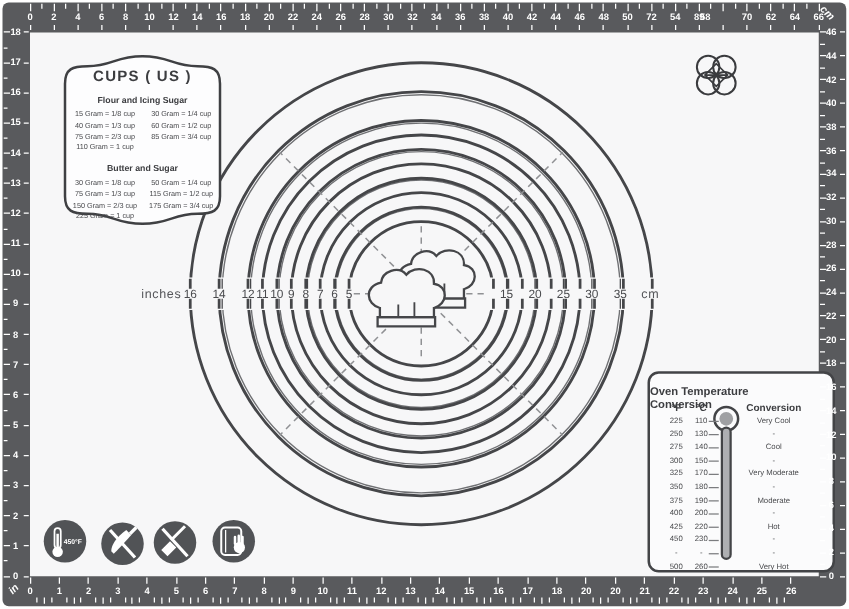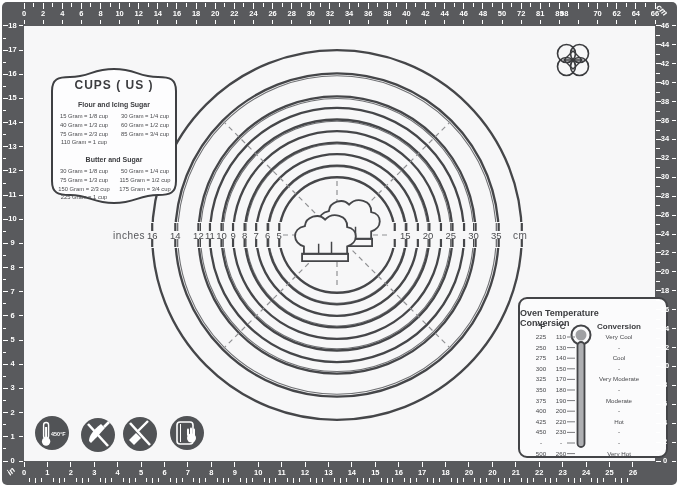--- a/index.html
+++ b/index.html
@@ -3,21 +3,21 @@
 <meta charset="utf-8">
 <style>
   html,body{margin:0;padding:0;background:#ffffff;}
   #page{position:relative;width:679px;height:487px;background:#ffffff;overflow:hidden;
         font-family:"Liberation Sans",sans-serif;}
   #frame{position:absolute;left:2px;top:2px;right:2px;bottom:2px;background:#595a5d;border-radius:5px;}
   #surface{position:absolute;left:24px;top:26px;width:631px;height:435px;background:#f7f7f8;}
   #matSvg{position:absolute;left:0;top:0;}
   .corner{position:absolute;color:#ffffff;font-size:8.5px;font-style:italic;font-weight:700;z-index:7;}
   
-  #cupsBox{position:absolute;left:22px;top:39px;width:136px;height:142px;}
+  #cupsBox{position:absolute;left:22px;top:15px;width:136px;height:142px;}
   #cupsBox svg{position:absolute;left:0;top:0;}
   .cups-title{position:absolute;left:0;top:13px;width:136px;text-align:center;font-size:12px;
         letter-spacing:1px;font-weight:700;color:#3c3d40;}
   .cups-head{position:absolute;width:136px;text-align:center;font-size:7px;font-weight:700;color:#3c3d40;}
   .cups-col{position:absolute;width:62px;font-size:5.8px;line-height:8.8px;color:#4a4b4e;text-align:center;}
   
   #brand{position:absolute;left:449px;top:6px;width:200px;height:70px;}
   #brandEmblem{position:absolute;left:78px;top:6px;}
   #brandName{position:absolute;left:0;top:52px;width:200px;text-align:center;font-size:13.5px;
         letter-spacing:3.5px;color:#3a3b3e;font-weight:500;}
@@ -415,21 +415,21 @@
     <div style="position: absolute; left: 491.97px; top: 3px; width: 1px; height: 4px; background: rgb(255, 255, 255); z-index: 6;"></div>
     <div style="position: absolute; left: 501.53px; top: 3px; width: 1px; height: 6px; background: rgb(255, 255, 255); z-index: 6;"></div>
     <div style="position: absolute; left: 494.03px; top: 9.5px; width: 16px; text-align: center; color: rgb(255, 255, 255); font-size: 7.5px; font-weight: 700; line-height: 8px; z-index: 6;">50</div>
     <div style="position: absolute; left: 501.53px; top: 20px; width: 1px; height: 4px; background: rgb(255, 255, 255); z-index: 6;"></div>
     <div style="position: absolute; left: 511.091px; top: 3px; width: 1px; height: 4px; background: rgb(255, 255, 255); z-index: 6;"></div>
     <div style="position: absolute; left: 520.652px; top: 3px; width: 1px; height: 6px; background: rgb(255, 255, 255); z-index: 6;"></div>
     <div style="position: absolute; left: 513.152px; top: 9.5px; width: 16px; text-align: center; color: rgb(255, 255, 255); font-size: 7.5px; font-weight: 700; line-height: 8px; z-index: 6;">72</div>
     <div style="position: absolute; left: 520.652px; top: 20px; width: 1px; height: 4px; background: rgb(255, 255, 255); z-index: 6;"></div>
     <div style="position: absolute; left: 530.212px; top: 3px; width: 1px; height: 4px; background: rgb(255, 255, 255); z-index: 6;"></div>
     <div style="position: absolute; left: 539.773px; top: 3px; width: 1px; height: 6px; background: rgb(255, 255, 255); z-index: 6;"></div>
-    <div style="position: absolute; left: 532.273px; top: 9.5px; width: 16px; text-align: center; color: rgb(255, 255, 255); font-size: 7.5px; font-weight: 700; line-height: 8px; z-index: 6;">81</div>
+    <div style="position: absolute; left: 532.273px; top: 9.5px; width: 16px; text-align: center; color: rgb(255, 255, 255); font-size: 7.5px; font-weight: 700; line-height: 8px; z-index: 6;">54</div>
     <div style="position: absolute; left: 539.773px; top: 20px; width: 1px; height: 4px; background: rgb(255, 255, 255); z-index: 6;"></div>
     <div style="position: absolute; left: 549.333px; top: 3px; width: 1px; height: 4px; background: rgb(255, 255, 255); z-index: 6;"></div>
     <div style="position: absolute; left: 558.894px; top: 3px; width: 1px; height: 6px; background: rgb(255, 255, 255); z-index: 6;"></div>
     <div style="position: absolute; left: 551.394px; top: 9.5px; width: 16px; text-align: center; color: rgb(255, 255, 255); font-size: 7.5px; font-weight: 700; line-height: 8px; z-index: 6;">89</div>
     <div style="position: absolute; left: 558.894px; top: 20px; width: 1px; height: 4px; background: rgb(255, 255, 255); z-index: 6;"></div>
     <div style="position: absolute; left: 568.455px; top: 3px; width: 1px; height: 4px; background: rgb(255, 255, 255); z-index: 6;"></div>
     <div style="position: absolute; left: 578.015px; top: 3px; width: 1px; height: 6px; background: rgb(255, 255, 255); z-index: 6;"></div>
     <div style="position: absolute; left: 560px; top: 9.5px; width: 16px; text-align: left; color: rgb(255, 255, 255); font-size: 7.5px; font-weight: 700; line-height: 8px; z-index: 6;">58</div>
     <div style="position: absolute; left: 578.015px; top: 20px; width: 1px; height: 4px; background: rgb(255, 255, 255); z-index: 6;"></div>
     <div style="position: absolute; left: 587.576px; top: 3px; width: 1px; height: 4px; background: rgb(255, 255, 255); z-index: 6;"></div>

